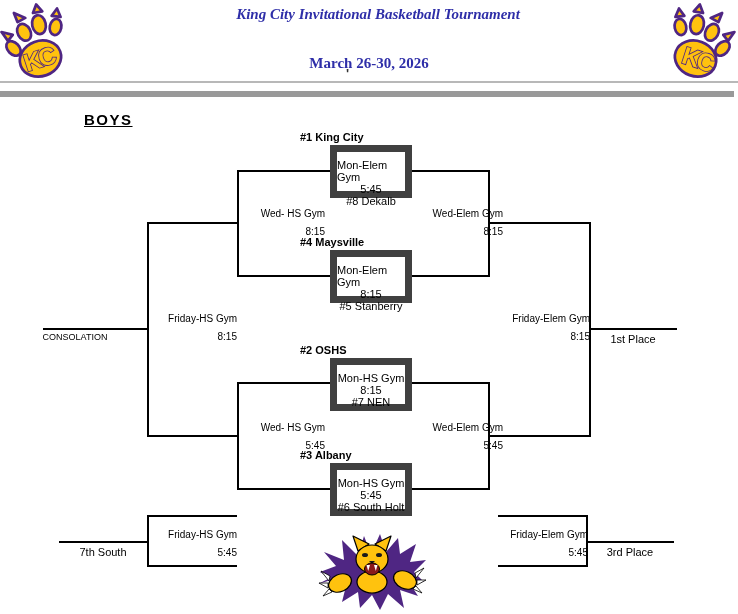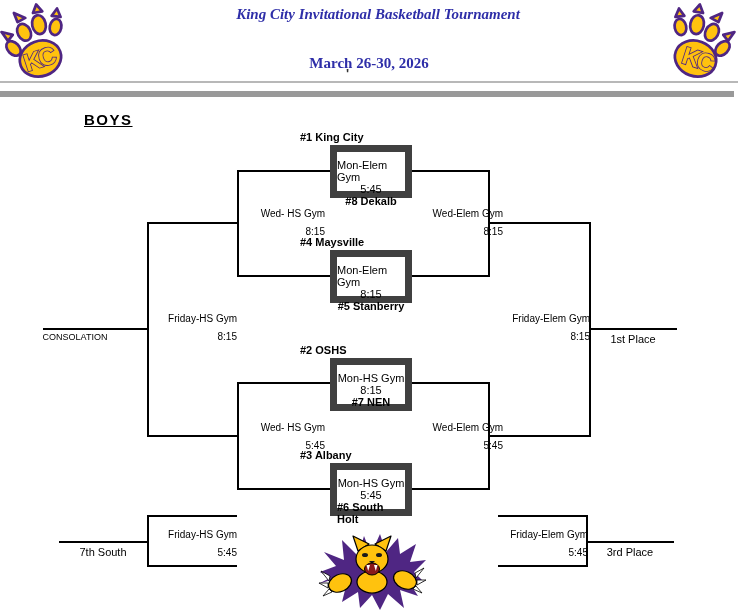--- a/index.html
+++ b/index.html
@@ -21,21 +21,21 @@
   .paw-left  { left:0;  transform:rotate(-6deg); }
   .paw-right { left:664px; transform:rotate(6deg); }
   
   .boys-heading { position:absolute; left:60px; top:111px; font-size:15px; font-weight:bold;
     letter-spacing:1.5px; text-decoration:underline;margin-left:24px; }
   
   .ln { position:absolute; background:#000; }
   .gamebox { position:absolute; left:330px; width:82px; height:53px; border:7px solid #404040;
     background:#fff; display:flex; flex-direction:column; justify-content:space-between;
     align-items:center; padding:7px 0 3px; font-size:11px; line-height:12px; z-index:2; }
-  .gamebox .seed { font-weight:bold; }
+  .gamebox .seed { font-weight:normal; }
   .seed-above { position:absolute; left:300px; width:142px; text-align:left;
     font-size:11px; font-weight:bold; }
   .lbl2 { position:absolute; text-align:right; font-size:10px; line-height:18px; }
   .lbl1 { position:absolute; text-align:center; font-size:11px; }
   .lbl-consolation { font-size:9px; }
   
   .wildcat { position:absolute; left:316px; top:532px; width:112px; height:80px; }
 </style>
 </head>
 <body>

